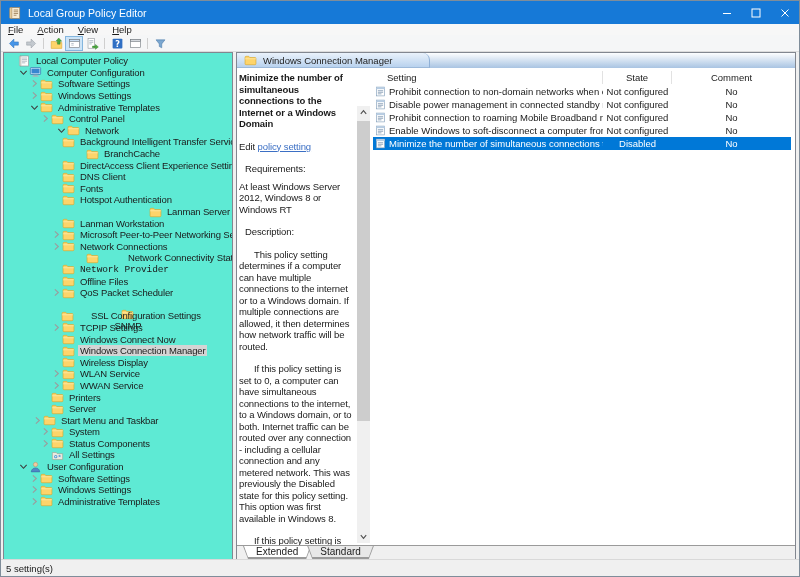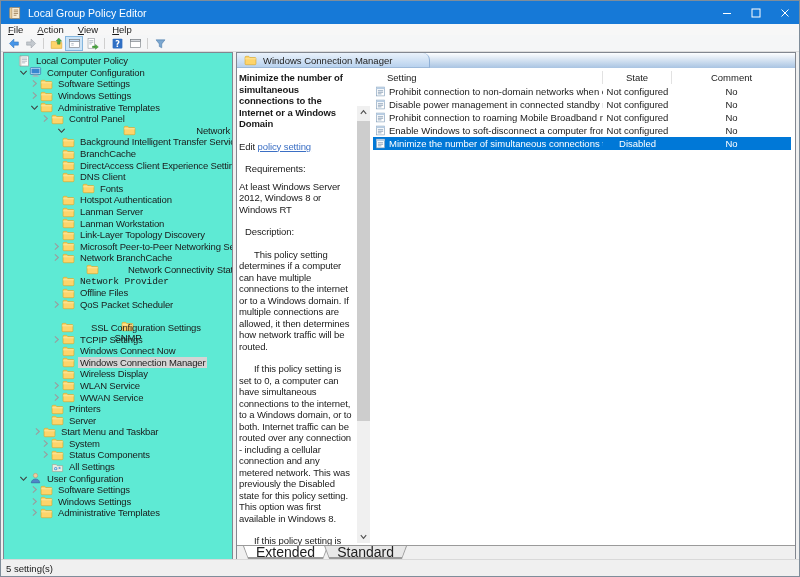--- a/index.html
+++ b/index.html
@@ -89,21 +89,21 @@
   .row-icon svg{width:11px;height:11px;display:block;}
   .cell-state{width:69px;text-align:center;white-space:nowrap;}
   .cell-comment{flex:1;text-align:center;white-space:nowrap;}
   .list-row.selected{background:var(--accent,#0078d7);color:#fff;}
 
   
   .tab-strip{position:absolute;left:0;right:0;bottom:0;height:13px;background:#f0f0f0;
              border-top:1px solid #9a9a9a;display:flex;padding-left:6px;}
   .view-tab-outer{height:12px;clip-path:polygon(0 0,100% 0,calc(100% - 5px) 100%,5px 100%);
                   background:#9a9a9a;padding:0 1px 1px 1px;margin-right:-4px;}
-  .view-tab{height:11px;padding:0 12px;font-size:14px;display:flex;align-items:center;
+  .view-tab{height:11px;padding:0 12px;font-size:10px;display:flex;align-items:center;
             clip-path:polygon(0 0,100% 0,calc(100% - 4px) 100%,4px 100%);background:#e8e8e8;color:#222;}
   .view-tab.active{background:#fff;}
 
   
   .statusbar{position:absolute;left:0;right:0;bottom:0;height:16px;background:#f0f0f0;
              border-top:1px solid #d9d9d9;display:flex;align-items:center;padding-left:5px;
              font-size:9.5px;color:#1a1a1a;}
 </style>
 </head>
 <body>
@@ -292,21 +292,21 @@
             </svg>
           </span>
           <span class="tree-icon">
             <svg viewBox="0 0 16 15">
               <path d="M1.2 4.2 c0-.8.4-1.3 1.2-1.3 h3.4 l1.3 1.5 h6.6 c.8 0 1.1.4 1.1 1.2 v6.6 c0 .8-.4 1.2-1.2 1.2 H2.4 c-.8 0-1.2-.4-1.2-1.2 Z" fill="#fed46a" stroke="#d9a72b" stroke-width=".8"></path>
               <path d="M1.2 6 h13.6" stroke="#fee9a8" stroke-width="1"></path>
             </svg>
           </span>
           <span class="tree-label">Control Panel</span>
         </div>
-        <div class="tree-row" style="padding-left: 52px; justify-content: space-between;">
+        <div class="tree-row" style="padding-left: 52px;">
           <span class="expander">
             <svg viewBox="0 0 10 10">
               <path d="M1.5 3.2 L5 7 L8.5 3.2" fill="none" stroke="#3c3c3c" stroke-width="1.2"></path>
             </svg>
           </span>
           <span class="tree-icon">
             <svg viewBox="0 0 16 15">
               <path d="M1.2 4.2 c0-.8.4-1.3 1.2-1.3 h3.4 l1.3 1.5 h6.6 c.8 0 1.1.4 1.1 1.2 v6.6 c0 .8-.4 1.2-1.2 1.2 H2.4 c-.8 0-1.2-.4-1.2-1.2 Z" fill="#fed46a" stroke="#d9a72b" stroke-width=".8"></path>
               <path d="M1.2 6 h13.6" stroke="#fee9a8" stroke-width="1"></path>
             </svg>
@@ -316,21 +316,21 @@
         <div class="tree-row" style="padding-left: 47px;">
           <span class="expander"></span>
           <span class="tree-icon">
             <svg viewBox="0 0 16 15">
               <path d="M1.2 4.2 c0-.8.4-1.3 1.2-1.3 h3.4 l1.3 1.5 h6.6 c.8 0 1.1.4 1.1 1.2 v6.6 c0 .8-.4 1.2-1.2 1.2 H2.4 c-.8 0-1.2-.4-1.2-1.2 Z" fill="#fed46a" stroke="#d9a72b" stroke-width=".8"></path>
               <path d="M1.2 6 h13.6" stroke="#fee9a8" stroke-width="1"></path>
             </svg>
           </span>
           <span class="tree-label">Background Intelligent Transfer Service (BITS)</span>
         </div>
-        <div class="tree-row" style="padding-left: 47px;">
+        <div class="tree-row" style="padding-left: 71px;">
           <span class="expander"></span>
           <span class="tree-icon">
             <svg viewBox="0 0 16 15">
               <path d="M1.2 4.2 c0-.8.4-1.3 1.2-1.3 h3.4 l1.3 1.5 h6.6 c.8 0 1.1.4 1.1 1.2 v6.6 c0 .8-.4 1.2-1.2 1.2 H2.4 c-.8 0-1.2-.4-1.2-1.2 Z" fill="#fed46a" stroke="#d9a72b" stroke-width=".8"></path>
               <path d="M1.2 6 h13.6" stroke="#fee9a8" stroke-width="1"></path>
             </svg>
           </span>
           <span class="tree-label">BranchCache</span>
         </div>
         <div class="tree-row" style="padding-left: 47px;">
@@ -346,71 +346,61 @@
         <div class="tree-row" style="padding-left: 47px;">
           <span class="expander"></span>
           <span class="tree-icon">
             <svg viewBox="0 0 16 15">
               <path d="M1.2 4.2 c0-.8.4-1.3 1.2-1.3 h3.4 l1.3 1.5 h6.6 c.8 0 1.1.4 1.1 1.2 v6.6 c0 .8-.4 1.2-1.2 1.2 H2.4 c-.8 0-1.2-.4-1.2-1.2 Z" fill="#fed46a" stroke="#d9a72b" stroke-width=".8"></path>
               <path d="M1.2 6 h13.6" stroke="#fee9a8" stroke-width="1"></path>
             </svg>
           </span>
           <span class="tree-label">DNS Client</span>
         </div>
-        <div class="tree-row" style="padding-left: 67px;">
+        <div class="tree-row" style="padding-left: 47px;">
           <span class="expander"></span>
           <span class="tree-icon">
             <svg viewBox="0 0 16 15">
               <path d="M1.2 4.2 c0-.8.4-1.3 1.2-1.3 h3.4 l1.3 1.5 h6.6 c.8 0 1.1.4 1.1 1.2 v6.6 c0 .8-.4 1.2-1.2 1.2 H2.4 c-.8 0-1.2-.4-1.2-1.2 Z" fill="#fed46a" stroke="#d9a72b" stroke-width=".8"></path>
               <path d="M1.2 6 h13.6" stroke="#fee9a8" stroke-width="1"></path>
             </svg>
           </span>
           <span class="tree-label">Fonts</span>
         </div>
         <div class="tree-row" style="padding-left: 47px;">
           <span class="expander"></span>
           <span class="tree-icon">
             <svg viewBox="0 0 16 15">
               <path d="M1.2 4.2 c0-.8.4-1.3 1.2-1.3 h3.4 l1.3 1.5 h6.6 c.8 0 1.1.4 1.1 1.2 v6.6 c0 .8-.4 1.2-1.2 1.2 H2.4 c-.8 0-1.2-.4-1.2-1.2 Z" fill="#fed46a" stroke="#d9a72b" stroke-width=".8"></path>
               <path d="M1.2 6 h13.6" stroke="#fee9a8" stroke-width="1"></path>
             </svg>
           </span>
           <span class="tree-label">Hotspot Authentication</span>
         </div>
-        <div class="tree-row" style="padding-left: 47px;">
+        <div class="tree-row" style="padding-left: 47px; justify-content: flex-end;">
           <span class="expander"></span>
           <span class="tree-icon">
             <svg viewBox="0 0 16 15">
               <path d="M1.2 4.2 c0-.8.4-1.3 1.2-1.3 h3.4 l1.3 1.5 h6.6 c.8 0 1.1.4 1.1 1.2 v6.6 c0 .8-.4 1.2-1.2 1.2 H2.4 c-.8 0-1.2-.4-1.2-1.2 Z" fill="#fed46a" stroke="#d9a72b" stroke-width=".8"></path>
               <path d="M1.2 6 h13.6" stroke="#fee9a8" stroke-width="1"></path>
             </svg>
           </span>
           <span class="tree-label">Lanman Server</span>
         </div>
         <div class="tree-row" style="padding-left: 47px;">
           <span class="expander"></span>
           <span class="tree-icon">
             <svg viewBox="0 0 16 15">
               <path d="M1.2 4.2 c0-.8.4-1.3 1.2-1.3 h3.4 l1.3 1.5 h6.6 c.8 0 1.1.4 1.1 1.2 v6.6 c0 .8-.4 1.2-1.2 1.2 H2.4 c-.8 0-1.2-.4-1.2-1.2 Z" fill="#fed46a" stroke="#d9a72b" stroke-width=".8"></path>
               <path d="M1.2 6 h13.6" stroke="#fee9a8" stroke-width="1"></path>
             </svg>
           </span>
           <span class="tree-label">Lanman Workstation</span>
         </div>
         <div class="tree-row" style="padding-left: 47px;">
-          <span class="expander"></span>
-          <span class="tree-icon">
-            <svg viewBox="0 0 16 15">
-              <path d="M1.2 4.2 c0-.8.4-1.3 1.2-1.3 h3.4 l1.3 1.5 h6.6 c.8 0 1.1.4 1.1 1.2 v6.6 c0 .8-.4 1.2-1.2 1.2 H2.4 c-.8 0-1.2-.4-1.2-1.2 Z" fill="#fed46a" stroke="#d9a72b" stroke-width=".8"></path>
-              <path d="M1.2 6 h13.6" stroke="#fee9a8" stroke-width="1"></path>
-            </svg>
-          </span>
-          <span class="tree-label">Link-Layer Topology Discovery</span>
-        </div>
-        <div class="tree-row" style="padding-left: 47px;">
           <span class="expander">
             <svg viewBox="0 0 10 10">
               <path d="M3.2 1.5 L7 5 L3.2 8.5" fill="none" stroke="#9b9b9b" stroke-width="1.2"></path>
             </svg>
           </span>
           <span class="tree-icon">
             <svg viewBox="0 0 16 15">
               <path d="M1.2 4.2 c0-.8.4-1.3 1.2-1.3 h3.4 l1.3 1.5 h6.6 c.8 0 1.1.4 1.1 1.2 v6.6 c0 .8-.4 1.2-1.2 1.2 H2.4 c-.8 0-1.2-.4-1.2-1.2 Z" fill="#fed46a" stroke="#d9a72b" stroke-width=".8"></path>
               <path d="M1.2 6 h13.6" stroke="#fee9a8" stroke-width="1"></path>
             </svg>
@@ -422,21 +412,21 @@
             <svg viewBox="0 0 10 10">
               <path d="M3.2 1.5 L7 5 L3.2 8.5" fill="none" stroke="#9b9b9b" stroke-width="1.2"></path>
             </svg>
           </span>
           <span class="tree-icon">
             <svg viewBox="0 0 16 15">
               <path d="M1.2 4.2 c0-.8.4-1.3 1.2-1.3 h3.4 l1.3 1.5 h6.6 c.8 0 1.1.4 1.1 1.2 v6.6 c0 .8-.4 1.2-1.2 1.2 H2.4 c-.8 0-1.2-.4-1.2-1.2 Z" fill="#fed46a" stroke="#d9a72b" stroke-width=".8"></path>
               <path d="M1.2 6 h13.6" stroke="#fee9a8" stroke-width="1"></path>
             </svg>
           </span>
-          <span class="tree-label">Network BranchCache</span>
+          <span class="tree-label">Network Connections</span>
         </div>
         <div class="tree-row" style="padding-left: 47px; gap: 24px;">
           <span class="expander"></span>
           <span class="tree-icon">
             <svg viewBox="0 0 16 15">
               <path d="M1.2 4.2 c0-.8.4-1.3 1.2-1.3 h3.4 l1.3 1.5 h6.6 c.8 0 1.1.4 1.1 1.2 v6.6 c0 .8-.4 1.2-1.2 1.2 H2.4 c-.8 0-1.2-.4-1.2-1.2 Z" fill="#fed46a" stroke="#d9a72b" stroke-width=".8"></path>
               <path d="M1.2 6 h13.6" stroke="#fee9a8" stroke-width="1"></path>
             </svg>
           </span>
           <span class="tree-label">Network Connectivity Status Indicator</span>

